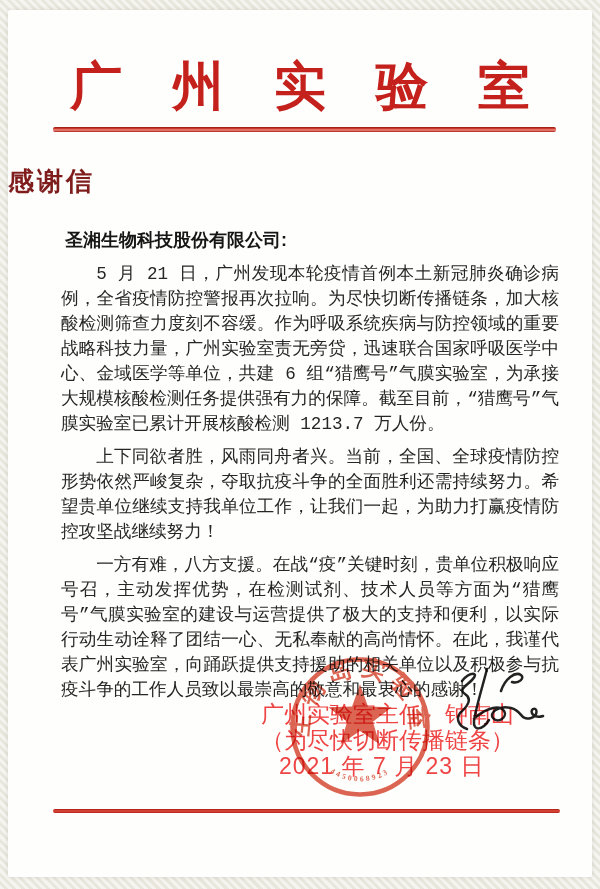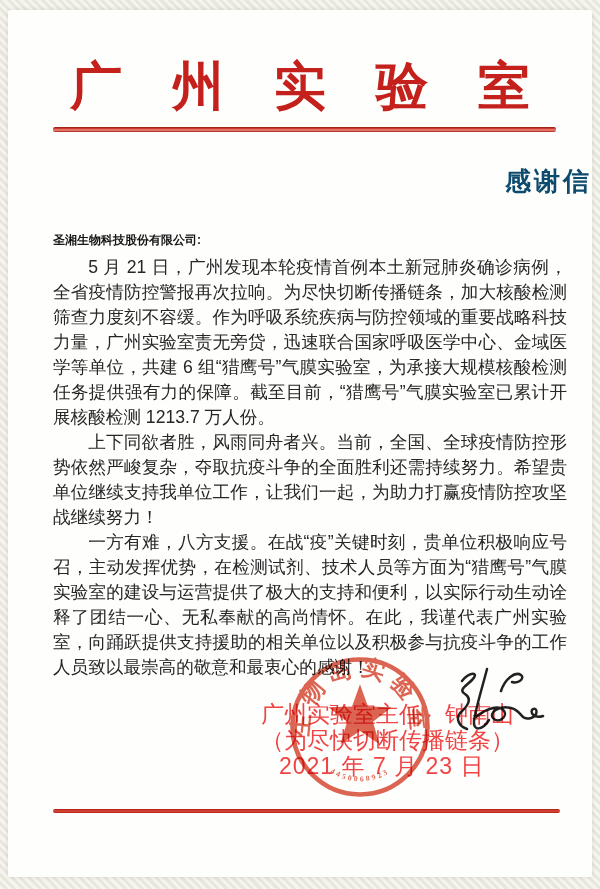--- a/index.html
+++ b/index.html
@@ -25,36 +25,36 @@
   .rule-top{
     left:45px;right:36px;top:117px;height:5px;
     background:linear-gradient(to bottom,#93170f 0%,#e14b3c 45%,#f09a90 55%,#b01f16 100%);
   }
   .rule-bottom{
     left:45px;right:32px;top:799px;height:4px;
     background:linear-gradient(to bottom,#a31b13 0%,#e14b3c 50%,#b01f16 100%);
   }
   
   .letter-title{
-    position:absolute;left:0;right:0;top:154px;text-align:right;
+    position:absolute;left:0;right:0;top:154px;text-align:left;
     font-family:"Liberation Sans", sans-serif;font-weight:700;
-    font-size:26px;color:#0c4a6e;letter-spacing:3px;
+    font-size:26px;color:#7f1d1d;letter-spacing:3px;
   }
   
   .body-block{
     position:absolute;left:45px;top:217px;width:514px;
     color:#262626;font-size:17.6px;line-height:25px;
   }
   .salutation{
     font-family:"Liberation Sans", sans-serif;font-weight:700;
-    font-size:12px;color:#161616;line-height:27px;margin:0 0 1px 0;
+    font-size:18px;color:#161616;line-height:27px;margin:0 0 1px 12px;
   }
   .para{
-    margin:0;text-indent:2em;text-align:justify;text-justify:inter-ideograph;
-    font-family:Liberation Sans, sans-serif;
+    margin:8px;text-indent:2em;text-align:justify;text-justify:inter-ideograph;
+    font-family:Liberation Mono, monospace;
   }
   
   .sig-block{
     position:absolute;left:253px;top:691px;
     font-size:23px;line-height:26px;color:#ef4444;
     font-family:Liberation Sans, sans-serif;
   }
   .sig-line{white-space:nowrap;}
   .sig-date{padding-left:18px;letter-spacing:1px;}
   

